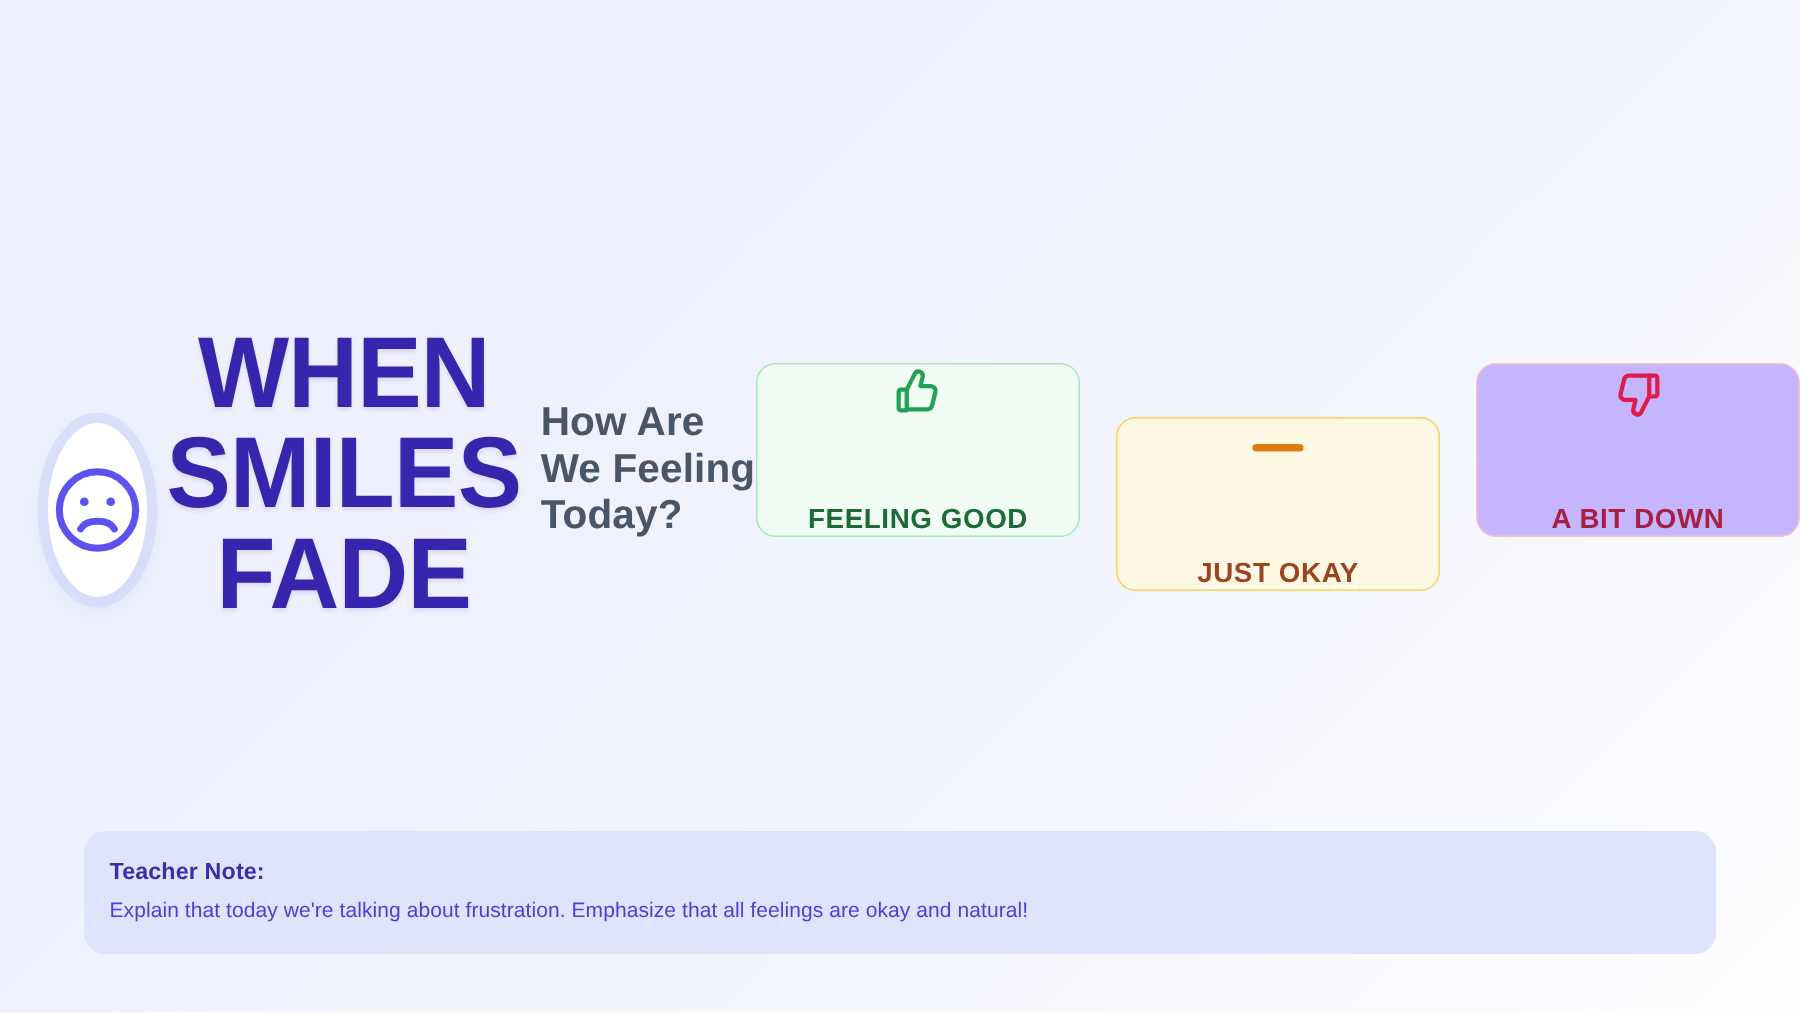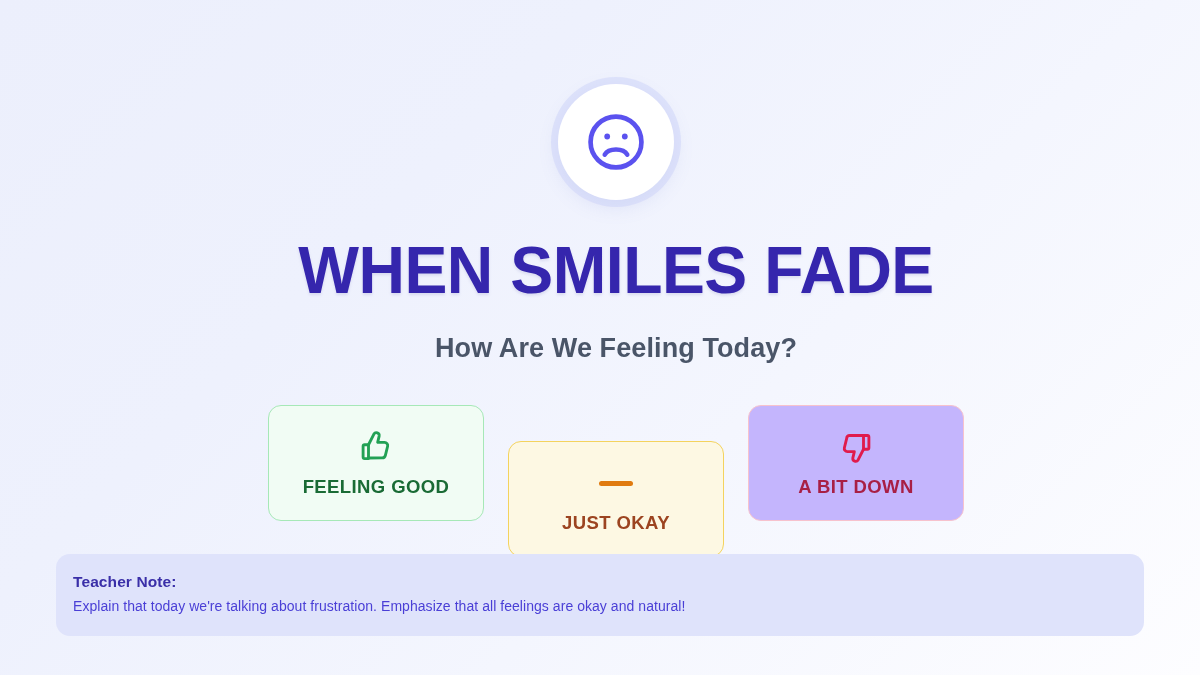--- a/index.html
+++ b/index.html
@@ -10,21 +10,21 @@
     overflow:hidden;
   }
 
   body {
     background:linear-gradient(135deg, #eceffc 0%, #eef1fd 32%, #f4f6fe 62%, #fdfdff 100%);
     position:relative;
   }
 
   .slide {
     width:1200px; height:595px;
-    display:flex; flex-direction:column; align-items:center;
+    display:flex; flex-direction:row; align-items:center;
     position:relative;
     padding-left:32px;
   }
 
   
   .hero-icon-wrap {
     margin-top:84px;
     width:116px; height:116px;
     border-radius:50%;
     background:#ffffff;
@@ -46,37 +46,37 @@
     font-family:"Liberation Sans Narrow","Liberation Sans", sans-serif;
     transform:scaleX(0.96);
     text-shadow:0 2px 3px rgba(110,110,180,0.18);
   }
 
   .subtitle {
     margin-top:30px;
     font-size:27px;
     font-weight:bold;
     color:#4a5568;
-    text-align:right;
+    text-align:left;
     letter-spacing:0.1px;
   }
 
   
   .mood-row {
     margin-top:41px;
     display:flex;
     gap:24px;
   }
 
   .mood-card {
     width:216px; height:116px;
     border-radius:13px;
     border:1.5px solid transparent;
     display:flex; flex-direction:column;
-    align-items:center; justify-content:center;
+    align-items:center; justify-content:space-between;
     gap:10px;
   }
 
   .mood-icon { height:38px; display:flex; align-items:center; justify-content:center; }
   .mood-icon svg { display:block; }
 
   .mood-label {
     font-size:18.5px;
     font-weight:bold;
     letter-spacing:0.4px;

